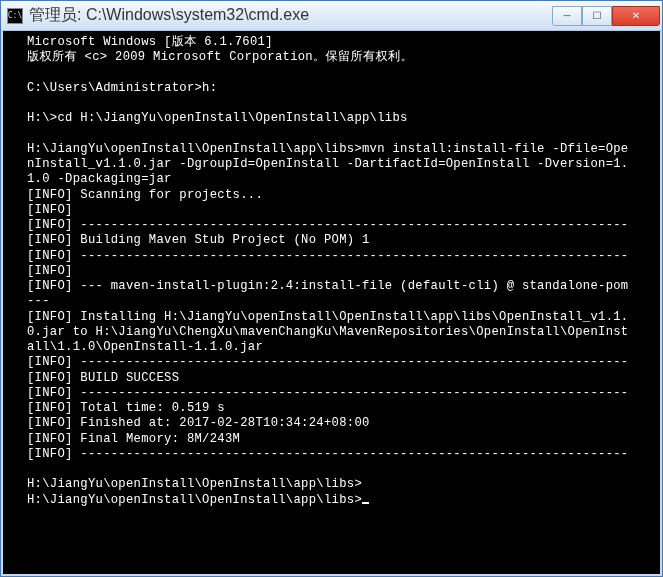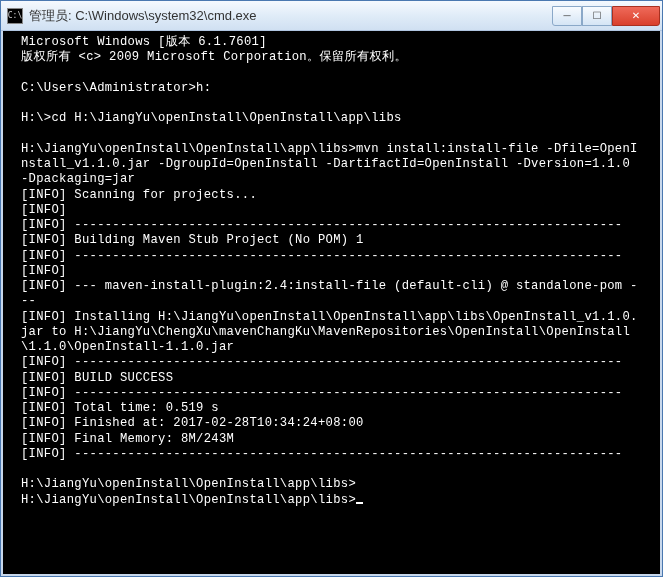--- a/index.html
+++ b/index.html
@@ -38,21 +38,21 @@
       margin-right: 6px;
       display: flex;
       align-items: center;
       justify-content: center;
       font-size: 8px;
       color: #ccc;
       font-family: monospace;
     }
     .titlebar-title {
       flex: 1;
-      font-size: 13px;
+      font-size: 16px;
       color: #333;
     }
     .win-controls {
       display: flex;
       gap: 0;
     }
     .win-btn {
       width: 30px;
       height: 20px;
       border: 1px solid #8aa8c8;
@@ -72,21 +72,21 @@
       border-radius: 0 0 3px 0;
       width: 48px;
     }
     .console {
       flex: 1;
       background: #000;
       color: #fff;
       font-family: "Consolas", "Courier New", monospace;
       font-size: 12.2px;
       line-height: 1.25;
-      padding: 4px 18px;
+      padding: 4px 24px;
       overflow: hidden;
       border: 2px solid #c8d8ec;
       border-top: none;
       white-space: pre-wrap;
       word-break: break-all;
       letter-spacing: 0.3px;
     }
     .cursor {
       display: inline-block;
       width: 7px;

